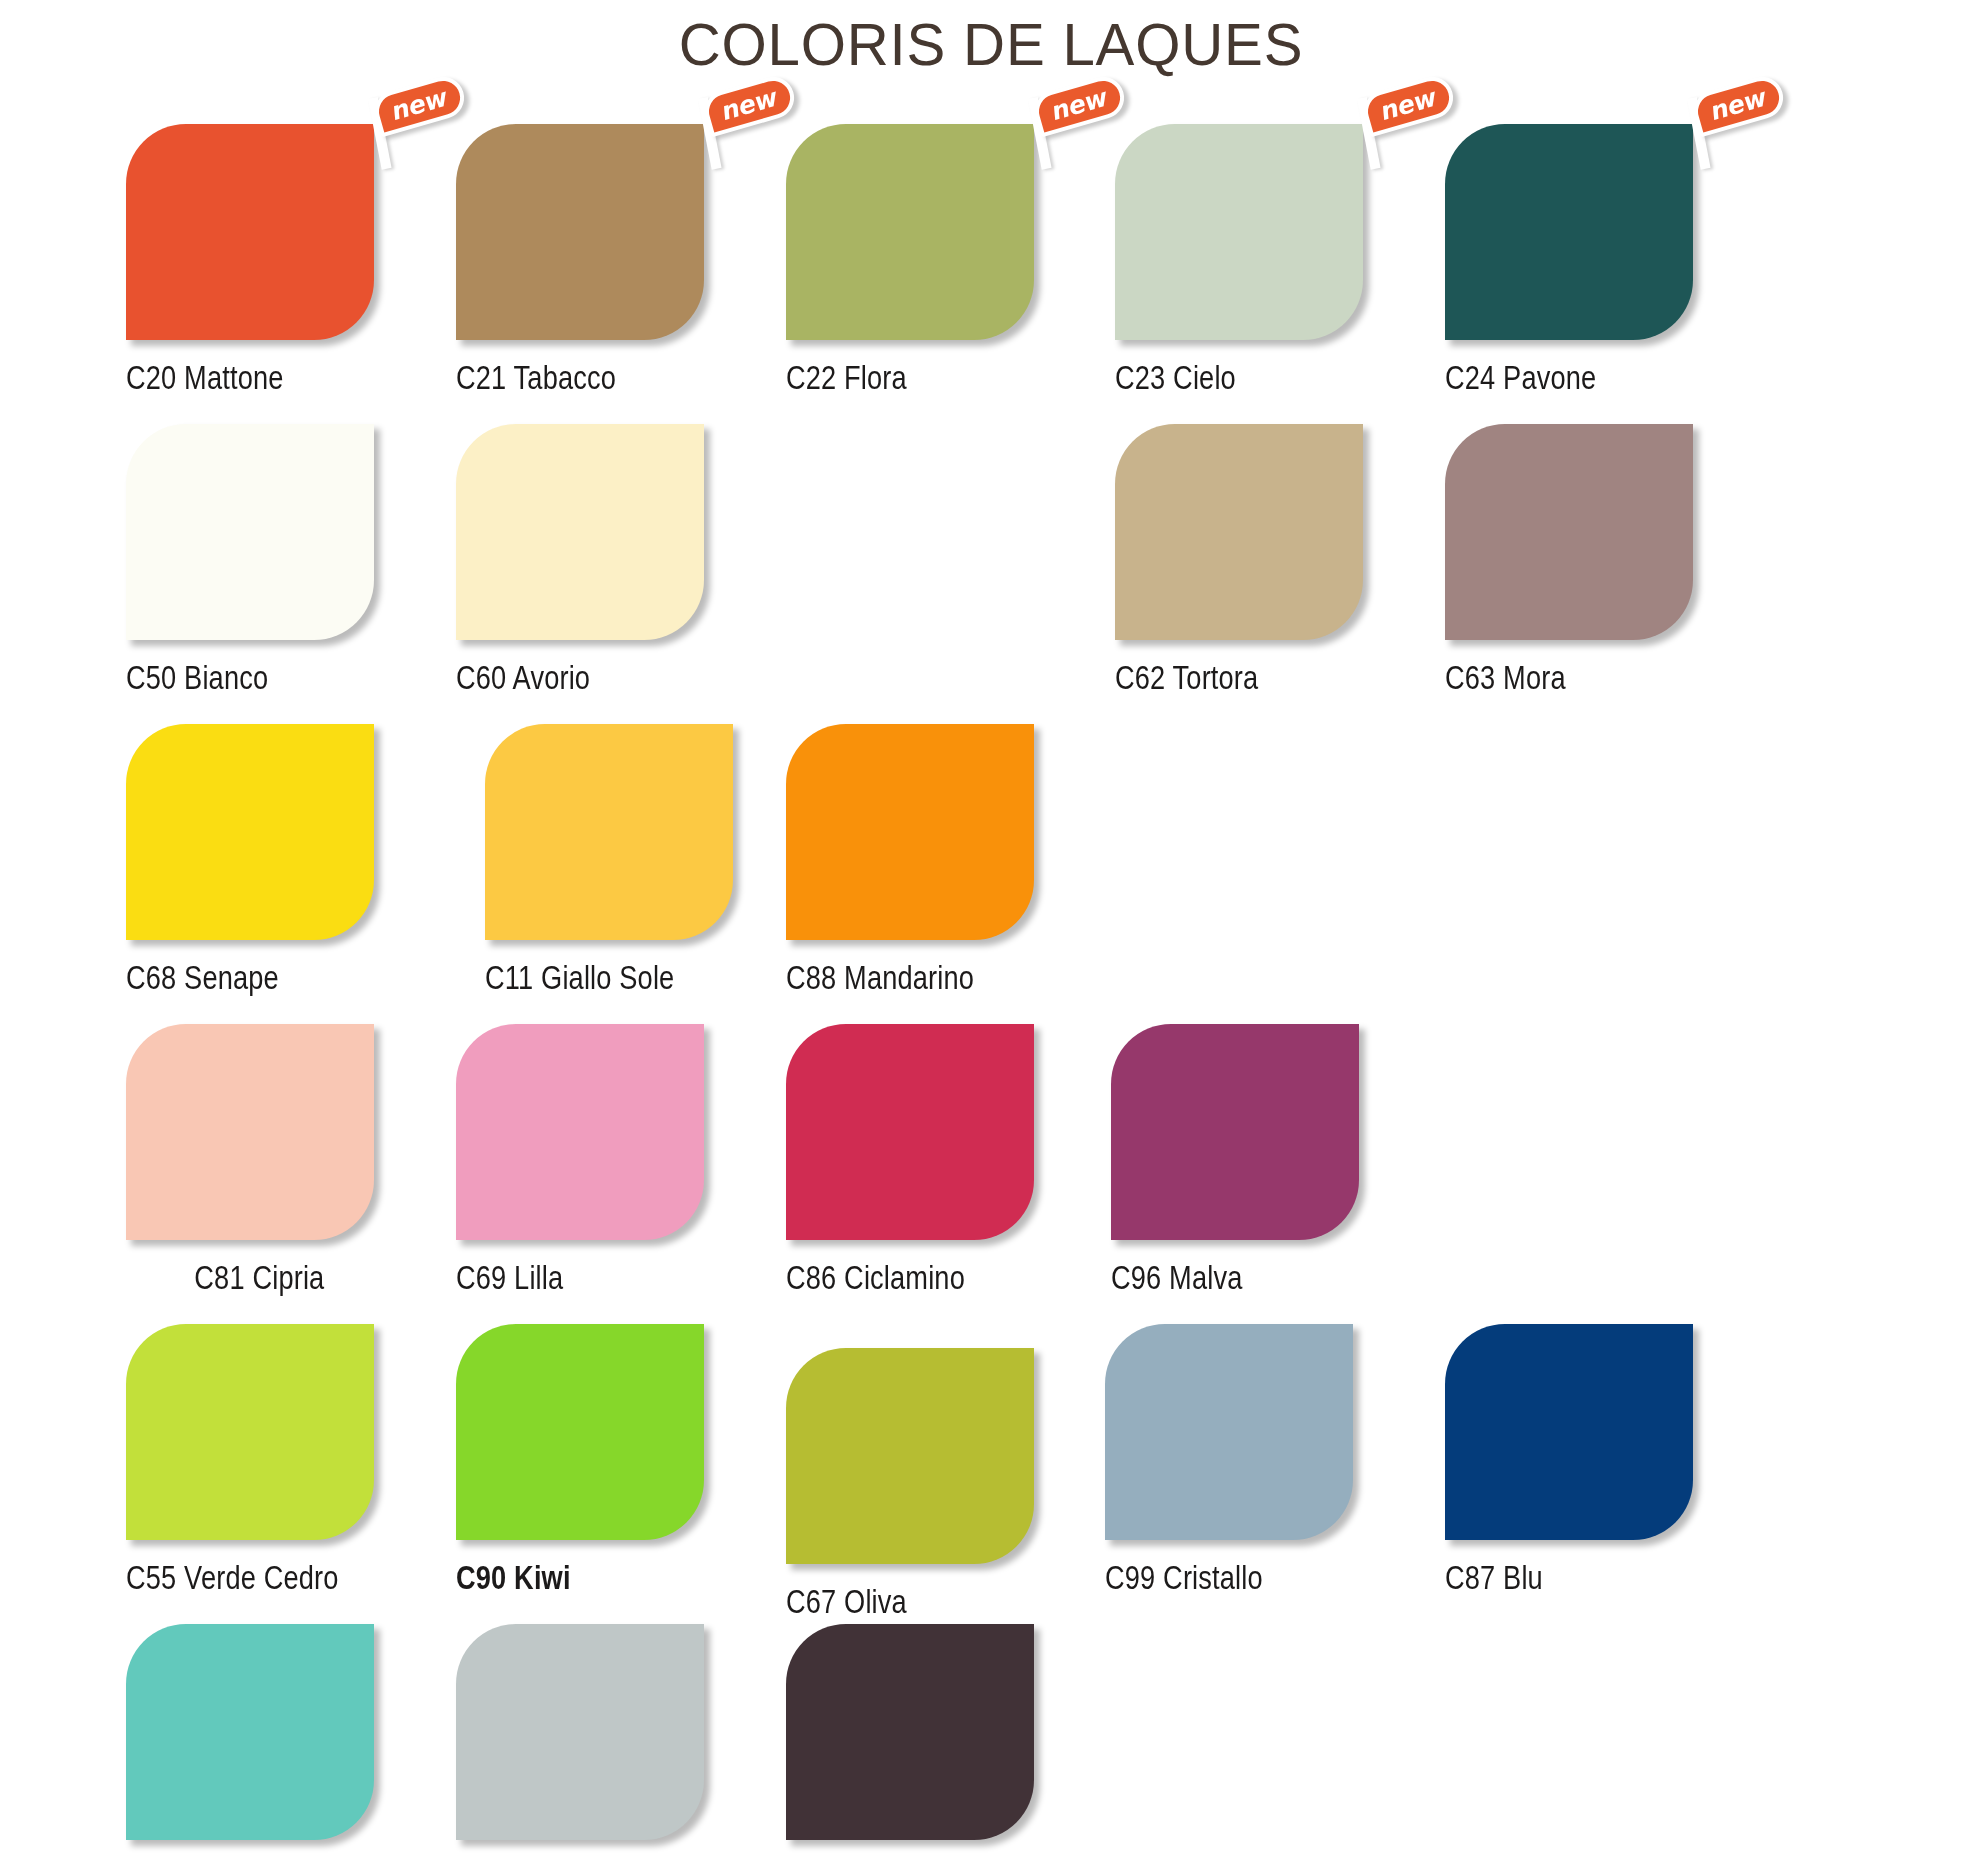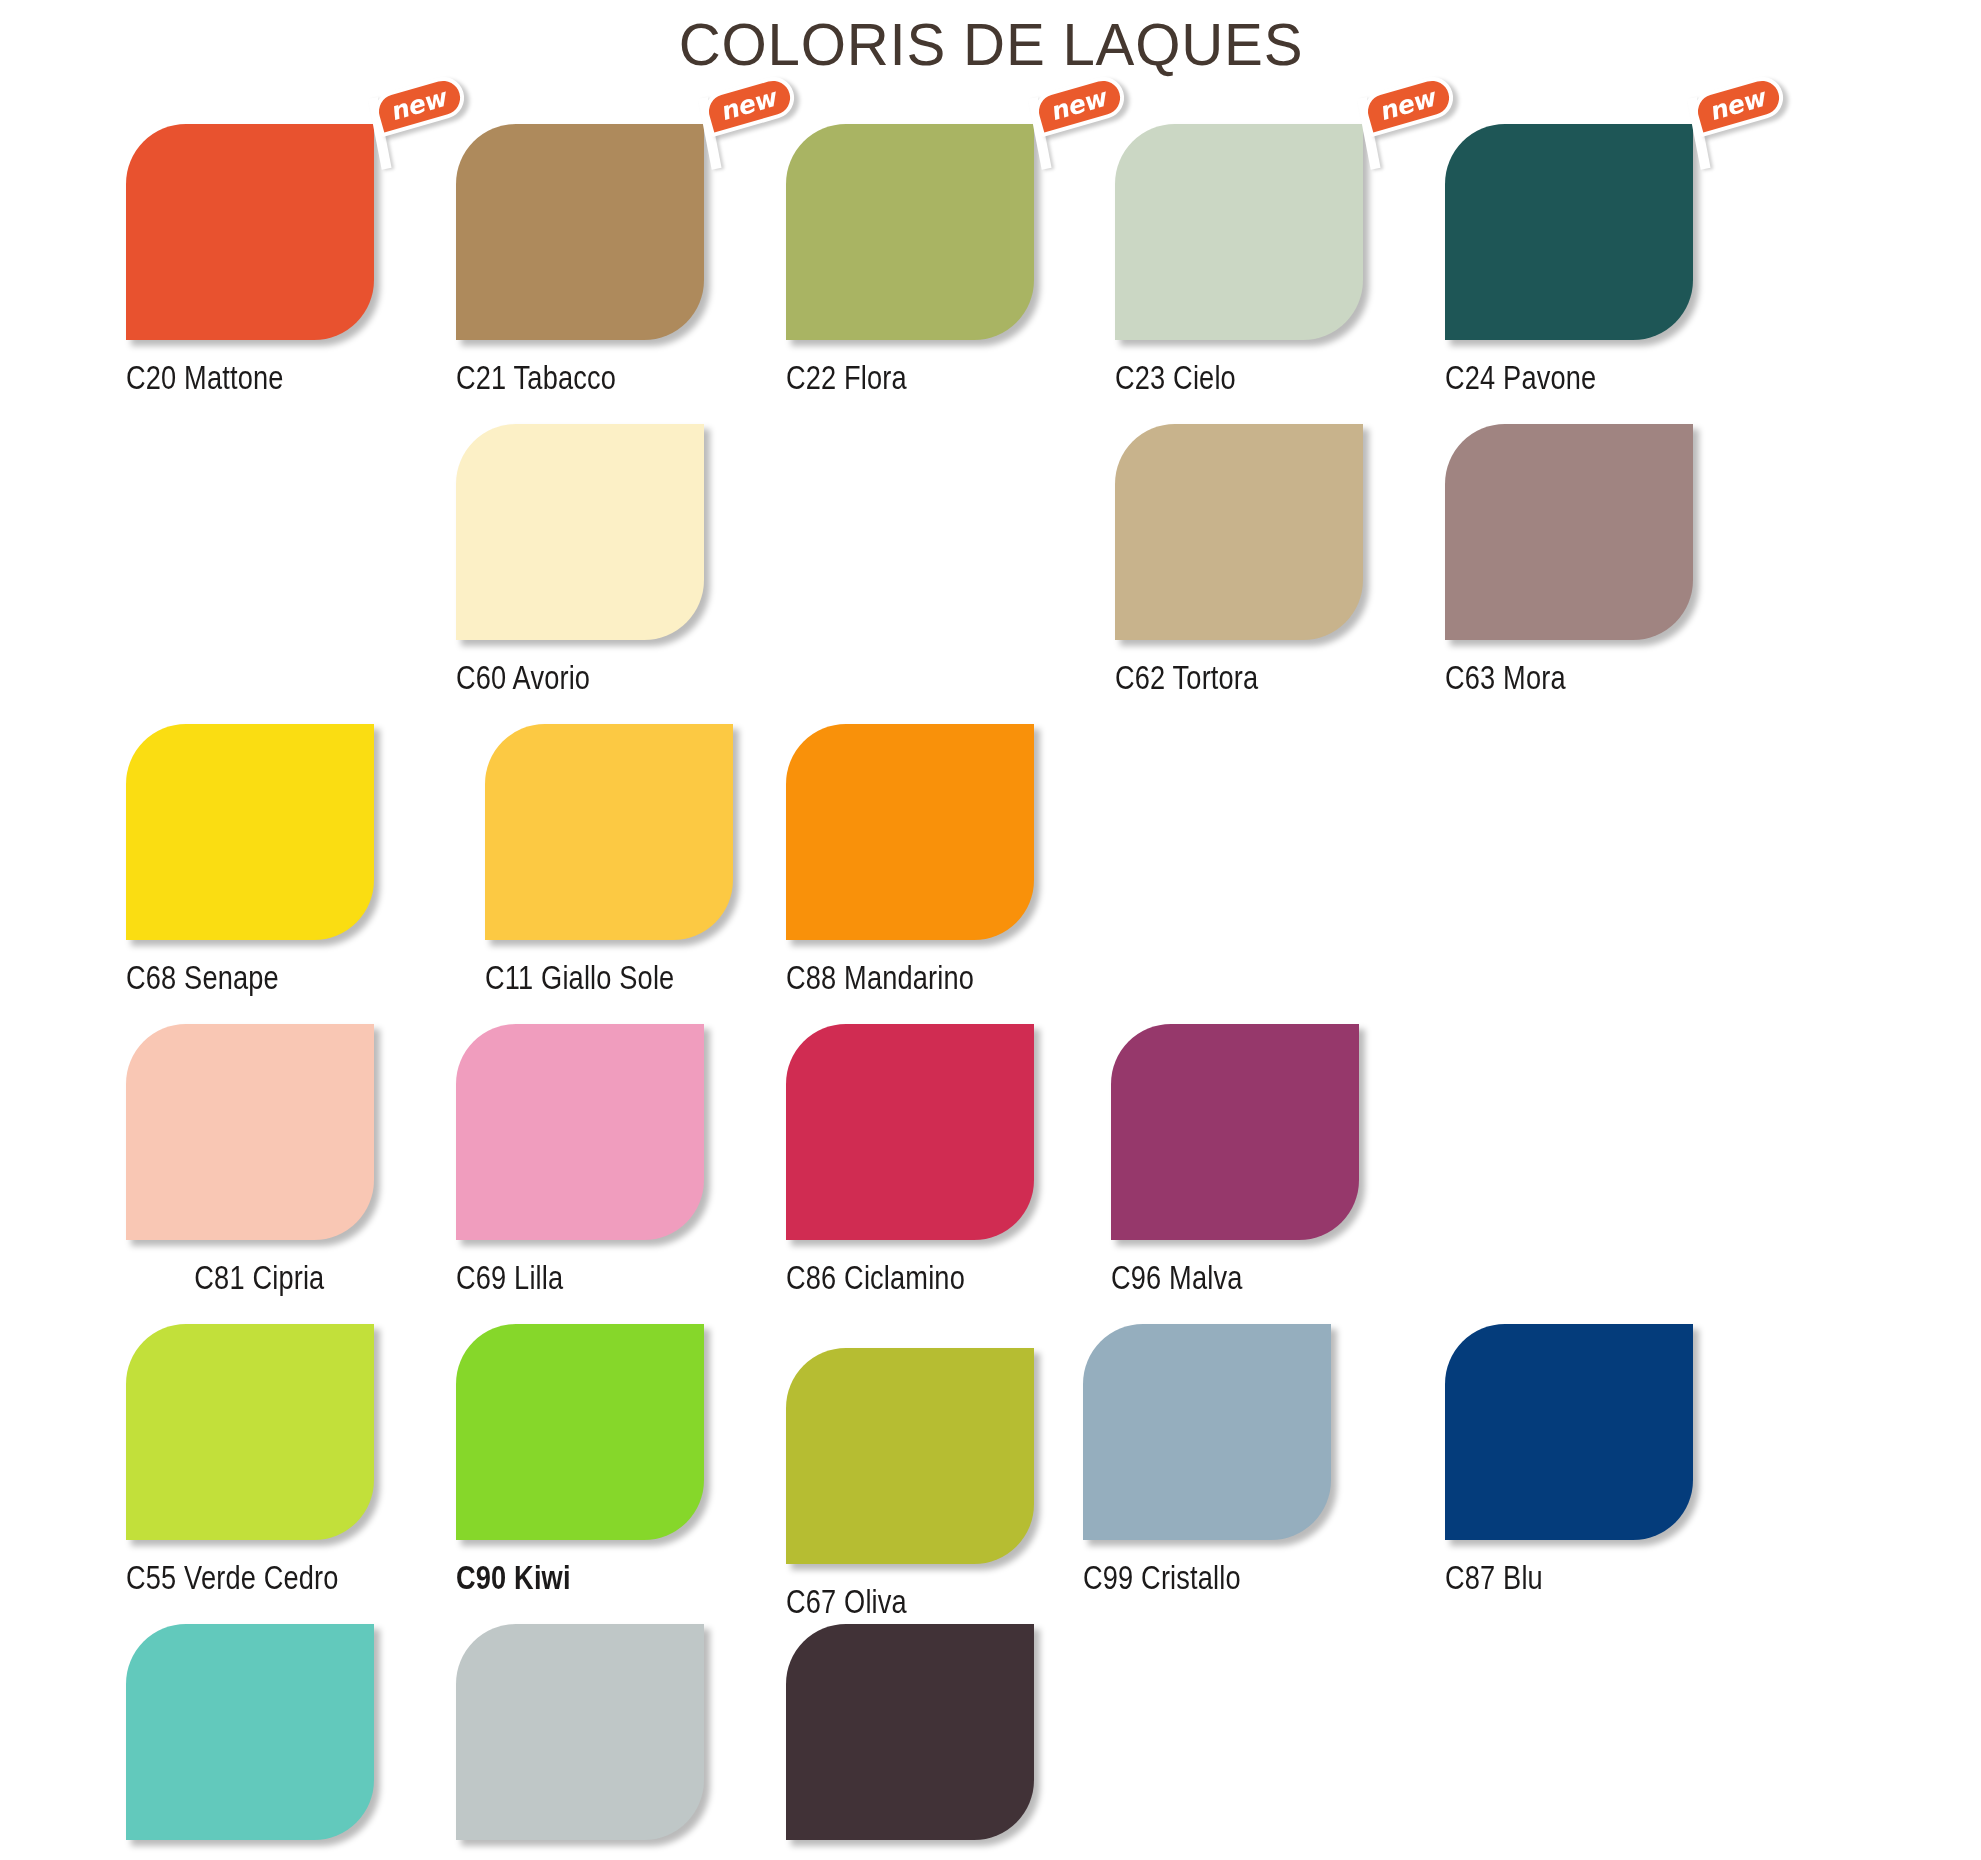--- a/index.html
+++ b/index.html
@@ -175,20 +175,24 @@
             <div class="ribbon-tail"></div>
             <div class="ribbon-pill">
               <span class="ribbon-text">new</span>
             </div>
           </div>
         </div>
         <div class="swatch-label">C24 Pavone</div>
       </div>
     </div>
     <div class="swatch-row">
+      <div class="swatch-cell" style="left: 0px;">
+        <div class="swatch-chip" style="background: rgb(252, 252, 244);"></div>
+        <div class="swatch-label">C50 Bianco</div>
+      </div>
       <div class="swatch-cell" style="left: 330px;">
         <div class="swatch-chip" style="background: rgb(252, 240, 198);"></div>
         <div class="swatch-label">C60 Avorio</div>
       </div>
       <div class="swatch-cell" style="left: 989px;">
         <div class="swatch-chip" style="background: rgb(200, 179, 140);"></div>
         <div class="swatch-label">C62 Tortora</div>
       </div>
       <div class="swatch-cell" style="left: 1319px;">
         <div class="swatch-chip" style="background: rgb(160, 132, 129);"></div>
@@ -233,21 +237,21 @@
         <div class="swatch-label">C55 Verde Cedro</div>
       </div>
       <div class="swatch-cell" style="left: 330px; font-weight: bold;">
         <div class="swatch-chip" style="background: rgb(134, 215, 42);"></div>
         <div class="swatch-label">C90 Kiwi</div>
       </div>
       <div class="swatch-cell" style="left: 660px; margin-top: 24px;">
         <div class="swatch-chip" style="background: rgb(182, 189, 50);"></div>
         <div class="swatch-label">C67 Oliva</div>
       </div>
-      <div class="swatch-cell" style="left: 932px; padding-left: 25px;">
+      <div class="swatch-cell" style="left: 954px; padding-left: 25px;">
         <div class="swatch-chip" style="background: rgb(149, 174, 190);"></div>
         <div class="swatch-label">C99 Cristallo</div>
       </div>
       <div class="swatch-cell" style="left: 1319px;">
         <div class="swatch-chip" style="background: rgb(4, 60, 123);"></div>
         <div class="swatch-label">C87 Blu</div>
       </div>
     </div>
     <div class="swatch-row">
       <div class="swatch-cell" style="left: 0px;">

